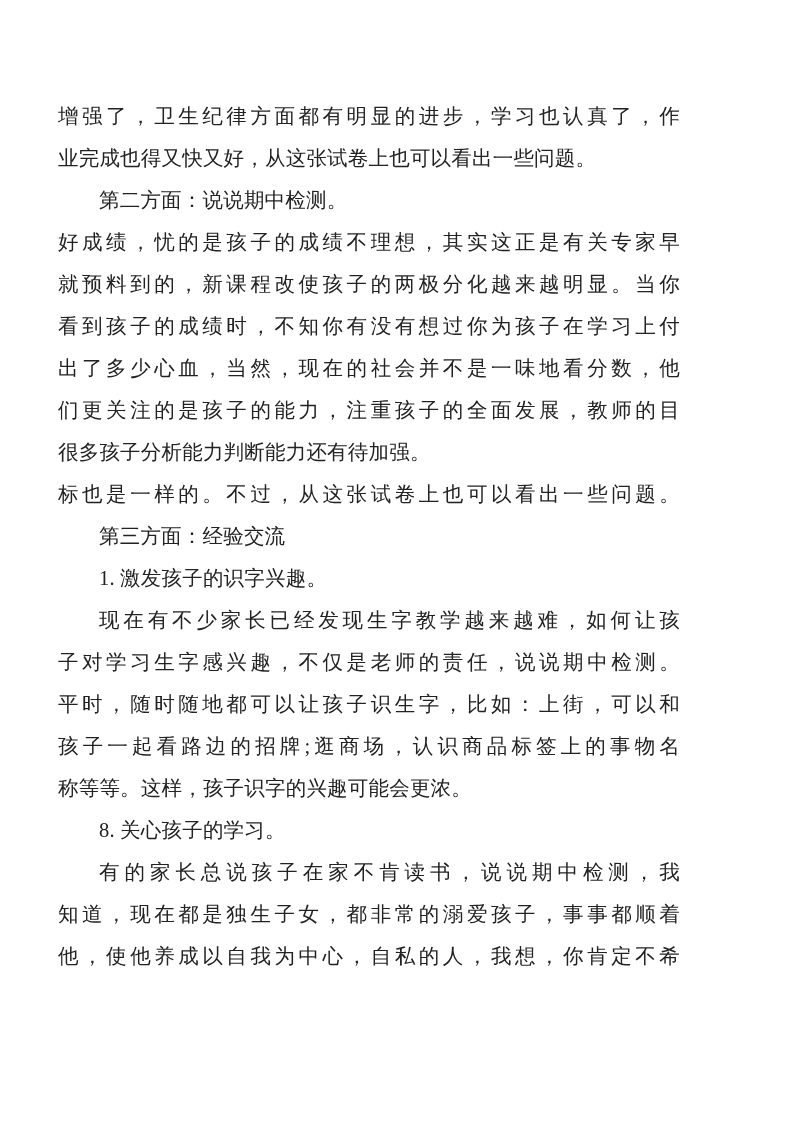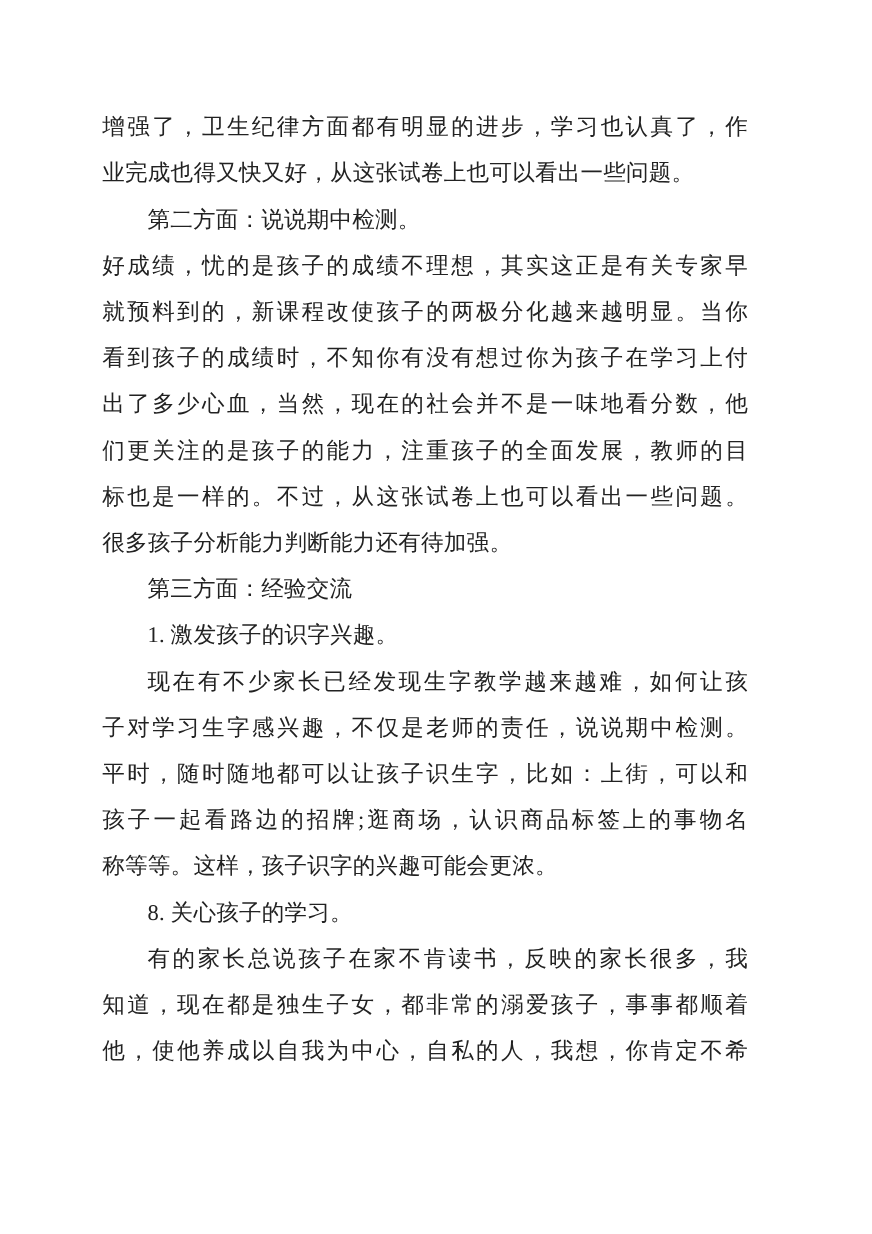--- a/index.html
+++ b/index.html
@@ -8,21 +8,21 @@
     background: #ffffff;
     width: 793px;
     height: 1122px;
     overflow: hidden;
   }
   .page {
     box-sizing: border-box;
     width: 793px;
     height: 1122px;
     background: #ffffff;
-    padding: 95px 113px 0 93px;
+    padding: 95px 113px 0 58px;
     overflow: hidden;
   }
   .doc-line {
     font-family: "Liberation Serif", "DejaVu Serif", serif;
     font-size: 20.5px;
     line-height: 42px;
     height: 42px;
     color: #222222;
     text-align: justify;
     text-align-last: left;
@@ -41,26 +41,26 @@
 
 <div class="page">
     <div class="doc-line fill">增强了，卫生纪律方面都有明显的进步，学习也认真了，作</div>
     <div class="doc-line">业完成也得又快又好，从这张试卷上也可以看出一些问题。</div>
     <div class="doc-line indent">第二方面：说说期中检测。</div>
     <div class="doc-line fill">好成绩，忧的是孩子的成绩不理想，其实这正是有关专家早</div>
     <div class="doc-line fill">就预料到的，新课程改使孩子的两极分化越来越明显。当你</div>
     <div class="doc-line fill">看到孩子的成绩时，不知你有没有想过你为孩子在学习上付</div>
     <div class="doc-line fill">出了多少心血，当然，现在的社会并不是一味地看分数，他</div>
     <div class="doc-line fill">们更关注的是孩子的能力，注重孩子的全面发展，教师的目</div>
+    <div class="doc-line">很多孩子分析能力判断能力还有待加强。</div>
     <div class="doc-line fill">标也是一样的。不过，从这张试卷上也可以看出一些问题。</div>
-    <div class="doc-line">很多孩子分析能力判断能力还有待加强。</div>
     <div class="doc-line indent">第三方面：经验交流</div>
     <div class="doc-line indent">1. 激发孩子的识字兴趣。</div>
     <div class="doc-line indent fill">现在有不少家长已经发现生字教学越来越难，如何让孩</div>
     <div class="doc-line fill">子对学习生字感兴趣，不仅是老师的责任，说说期中检测。</div>
     <div class="doc-line fill">平时，随时随地都可以让孩子识生字，比如：上街，可以和</div>
     <div class="doc-line fill">孩子一起看路边的招牌;逛商场，认识商品标签上的事物名</div>
     <div class="doc-line">称等等。这样，孩子识字的兴趣可能会更浓。</div>
     <div class="doc-line indent">8. 关心孩子的学习。</div>
-    <div class="doc-line indent fill">有的家长总说孩子在家不肯读书，反映的家长很多，我</div>
+    <div class="doc-line indent fill">有的家长总说孩子在家不肯读书，说说期中检测，我</div>
     <div class="doc-line fill">知道，现在都是独生子女，都非常的溺爱孩子，事事都顺着</div>
     <div class="doc-line fill">他，使他养成以自我为中心，自私的人，我想，你肯定不希</div>
   </div>
 
 </body></html>

